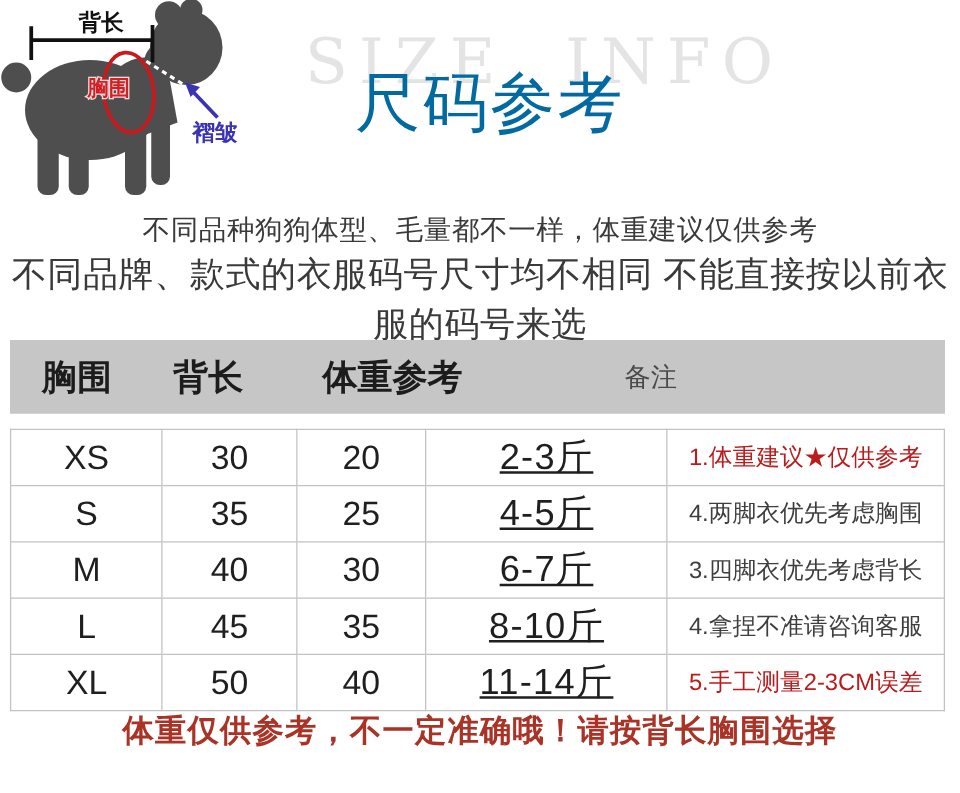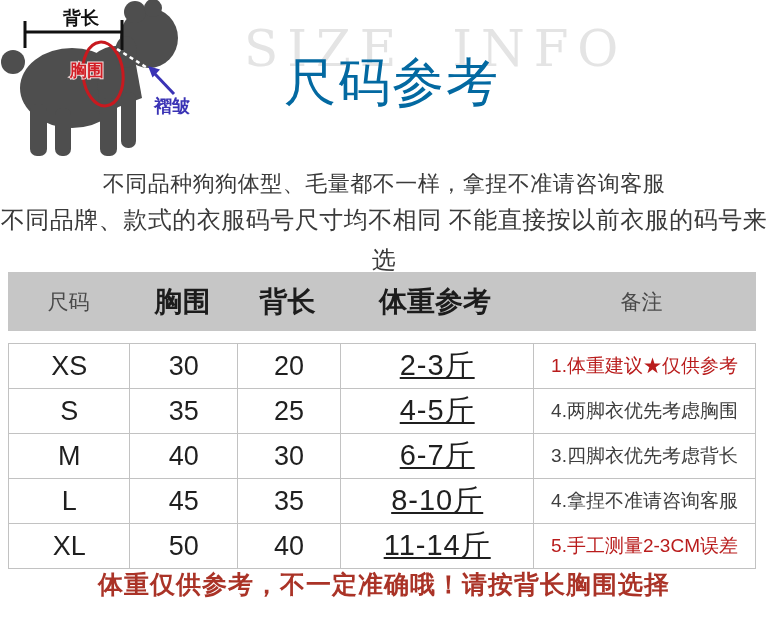--- a/index.html
+++ b/index.html
@@ -28,21 +28,21 @@
   .page-title {
     position: absolute; left: 16px; top: 48px; width: 752px;
     text-align: center;
     font-size: 52px; font-weight: normal; color: #0369a1;
     letter-spacing: 2px; z-index: 2;
   }
 
   
   .desc { position: absolute; left: 0; top: 168px; width: 768px; text-align: center; color: #3a3a3a; }
   .desc-line1 { font-size: 22px; line-height: 32px; letter-spacing: 0.5px; }
-  .desc-line2 { font-size: 24px; line-height: 40px; letter-spacing: 0.5px; }
+  .desc-line2 { font-size: 28px; line-height: 40px; letter-spacing: 0.5px; }
 
   
   .thead-band {
     position: absolute; left: 8px; top: 272px; width: 748px; height: 59px;
     background: #c6c6c6; display: flex; align-items: center;
   }
   .th { text-align: center; }
   .th-light { font-size: 21px; color: #4a4a4a; font-weight: normal; }
   .th-bold { font-size: 28px; color: #1c1c1c; font-weight: bold; }
   .c1 { width: 121px; } .c2 { width: 107px; } .c3 { width: 103px; }
@@ -104,26 +104,25 @@
       <line x1="174" y1="94" x2="155" y2="74" stroke="#3a33b5" stroke-width="3"></line>
       <polygon points="148,66 160,69.5 152.5,77.5" fill="#3a33b5"></polygon>
     </g>
     <text x="172" y="112" text-anchor="middle" font-size="18" font-weight="bold" fill="#3a33b5">褶皱</text>
   </svg>
 
   <div class="watermark">SIZE INFO</div>
   <div class="page-title">尺码参考</div>
 
   <div class="desc">
-    <div class="desc-line1">不同品种狗狗体型、毛量都不一样，拿捏不准请咨询客服</div>
+    <div class="desc-line1">不同品种狗狗体型、毛量都不一样，体重建议仅供参考</div>
     <div class="desc-line2">不同品牌、款式的衣服码号尺寸均不相同 不能直接按以前衣服的码号来选</div>
   </div>
 
   <div class="thead-band">
-    <div class="th th-light c1">尺码</div>
     <div class="th th-bold  c2">胸围</div>
     <div class="th th-bold  c3">背长</div>
     <div class="th th-bold  c4">体重参考</div>
     <div class="th th-light c5">备注</div>
   </div>
 
   <table class="size-table">
     <colgroup>
       <col style="width:121px">
         <col style="width:107px">

